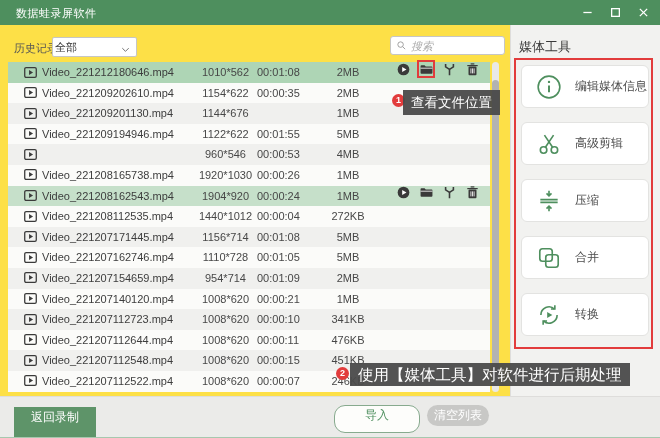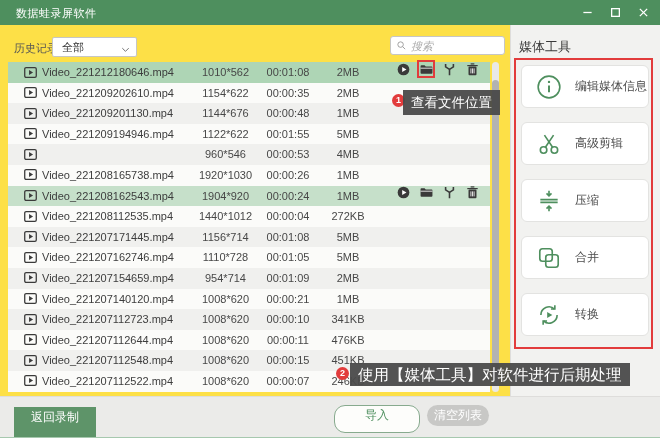--- a/index.html
+++ b/index.html
@@ -9,40 +9,40 @@
     background:#fde047; border-bottom:1px solid #a6c8ae;
   }
   
   .titlebar { position:absolute; left:0; top:0; width:660px; height:25px; background:var(--accent_green,#4e8f5e); }
   .title { position:absolute; left:16px; top:6px; font-size:11px; color:#fff; letter-spacing:0.5px; }
   .win-controls { position:absolute; right:10px; top:0; height:25px; display:flex; align-items:center; gap:15px; }
   .win-btn { width:13px; height:13px; display:flex; align-items:center; justify-content:center; color:#fff; cursor:pointer; }
   .win-btn svg { width:11px; height:11px; stroke:#fff; stroke-width:1.4; fill:none; }
   
   .history-label { position:absolute; left:14px; top:41px; font-size:11px; color:#555; }
-  .dropdown { position:absolute; left:52px; top:37px; width:85px; height:20px; background:#fff; border:1px solid #c6c6c4; border-radius:2px; font-size:11px; color:#333; line-height:18px; padding-left:9px; }
+  .dropdown { position:absolute; left:52px; top:37px; width:85px; height:20px; background:#fff; border:1px solid #c6c6c4; border-radius:2px; font-size:11px; color:#333; line-height:18px; padding-left:2px; }
   .dropdown .chev { position:absolute; right:5px; top:4px; width:11px; height:11px; }
   .dropdown .chev svg { width:11px; height:11px; stroke:#666; stroke-width:2; fill:none; }
   .searchbox { position:absolute; left:390px; top:36px; width:115px; height:19px; background:#fff; border:1px solid #c6c6c4; border-radius:3px; }
   .searchbox svg { position:absolute; left:5px; top:3px; width:11px; height:11px; stroke:#999; stroke-width:2; fill:none; }
   .searchbox input { position:absolute; left:20px; top:0; width:90px; height:17px; border:none; outline:none; background:transparent; font-size:11px; color:#333; font-family:inherit; }
   .searchbox input::placeholder { font-style:italic; color:#aaa; }
   
   .list { position:absolute; left:8px; top:62px; width:482px; }
   .row { position:relative; height:20.6px; font-size:11px; color:#3d3d3d; cursor:default; }
   .row.odd  { background:#f0f0ee; }
   .row.even { background:#fbfbf9; }
   .row.selected { background:var(--selected_row,#aed5b5); }
   .row.hover    { background:var(--hover_row,#c6e0ca); }
   .row span { position:absolute; top:0; line-height:20.6px; white-space:nowrap; }
   .ficon { left:16px; top:4.5px !important; width:13px; height:11px; line-height:0 !important; }
   .ficon svg { width:13px; height:11px; }
   .fname { left:34px; }
   .fres  { left:170px; width:95px; text-align:center; color:#474747; }
-  .fdur  { left:235px; width:90px; text-align:center; color:#474747; }
+  .fdur  { left:249px; width:90px; color:#474747; }
   .fsize { left:305px; width:70px; text-align:center; color:#474747; }
   .actions { position:absolute; left:388px; top:3.5px; display:flex; gap:9px; line-height:0 !important; }
   .aicon { position:static !important; width:14px; height:14px; display:inline-flex; align-items:center; justify-content:center; cursor:pointer; line-height:0 !important; }
   .aicon svg { width:13px; height:13px; }
   .aicon.red-outline { box-shadow:0 0 0 2px var(--annotation_red,#e23c3c); }
   
   .scrollbar { position:absolute; left:492px; top:62px; width:7px; height:330px; background:#e9e9e7; border-radius:4px; }
   .scroll-thumb { position:absolute; left:0; top:18px; width:7px; height:292px; background:#b3b3b1; border-radius:4px; }
   
   .media-panel { position:absolute; left:510px; top:25px; width:150px; height:371px; background:#f2f2f0; border-left:1px solid #dedddb; }
@@ -158,21 +158,20 @@
         <span class="fdur">00:00:35</span>
         <span class="fsize">2MB</span>
       </div>
       <div class="row odd">
         <span class="ficon"><svg viewBox="0 0 14 12" fill="none">
             <rect x="0.7" y="0.7" width="12.6" height="10.6" rx="1.5" stroke="#3a3a3a" stroke-width="1.4"></rect>
             <path d="M5.4 3.4v5.2L9.8 6z" fill="#3a3a3a"></path>
           </svg></span>
         <span class="fname">Video_221209201130.mp4</span>
         <span class="fres">1144*676</span>
-        <span class="fdur">00:00:48</span>
         <span class="fsize">1MB</span>
       </div>
       <div class="row even">
         <span class="ficon"><svg viewBox="0 0 14 12" fill="none">
             <rect x="0.7" y="0.7" width="12.6" height="10.6" rx="1.5" stroke="#3a3a3a" stroke-width="1.4"></rect>
             <path d="M5.4 3.4v5.2L9.8 6z" fill="#3a3a3a"></path>
           </svg></span>
         <span class="fname">Video_221209194946.mp4</span>
         <span class="fres">1122*622</span>
         <span class="fdur">00:01:55</span>

